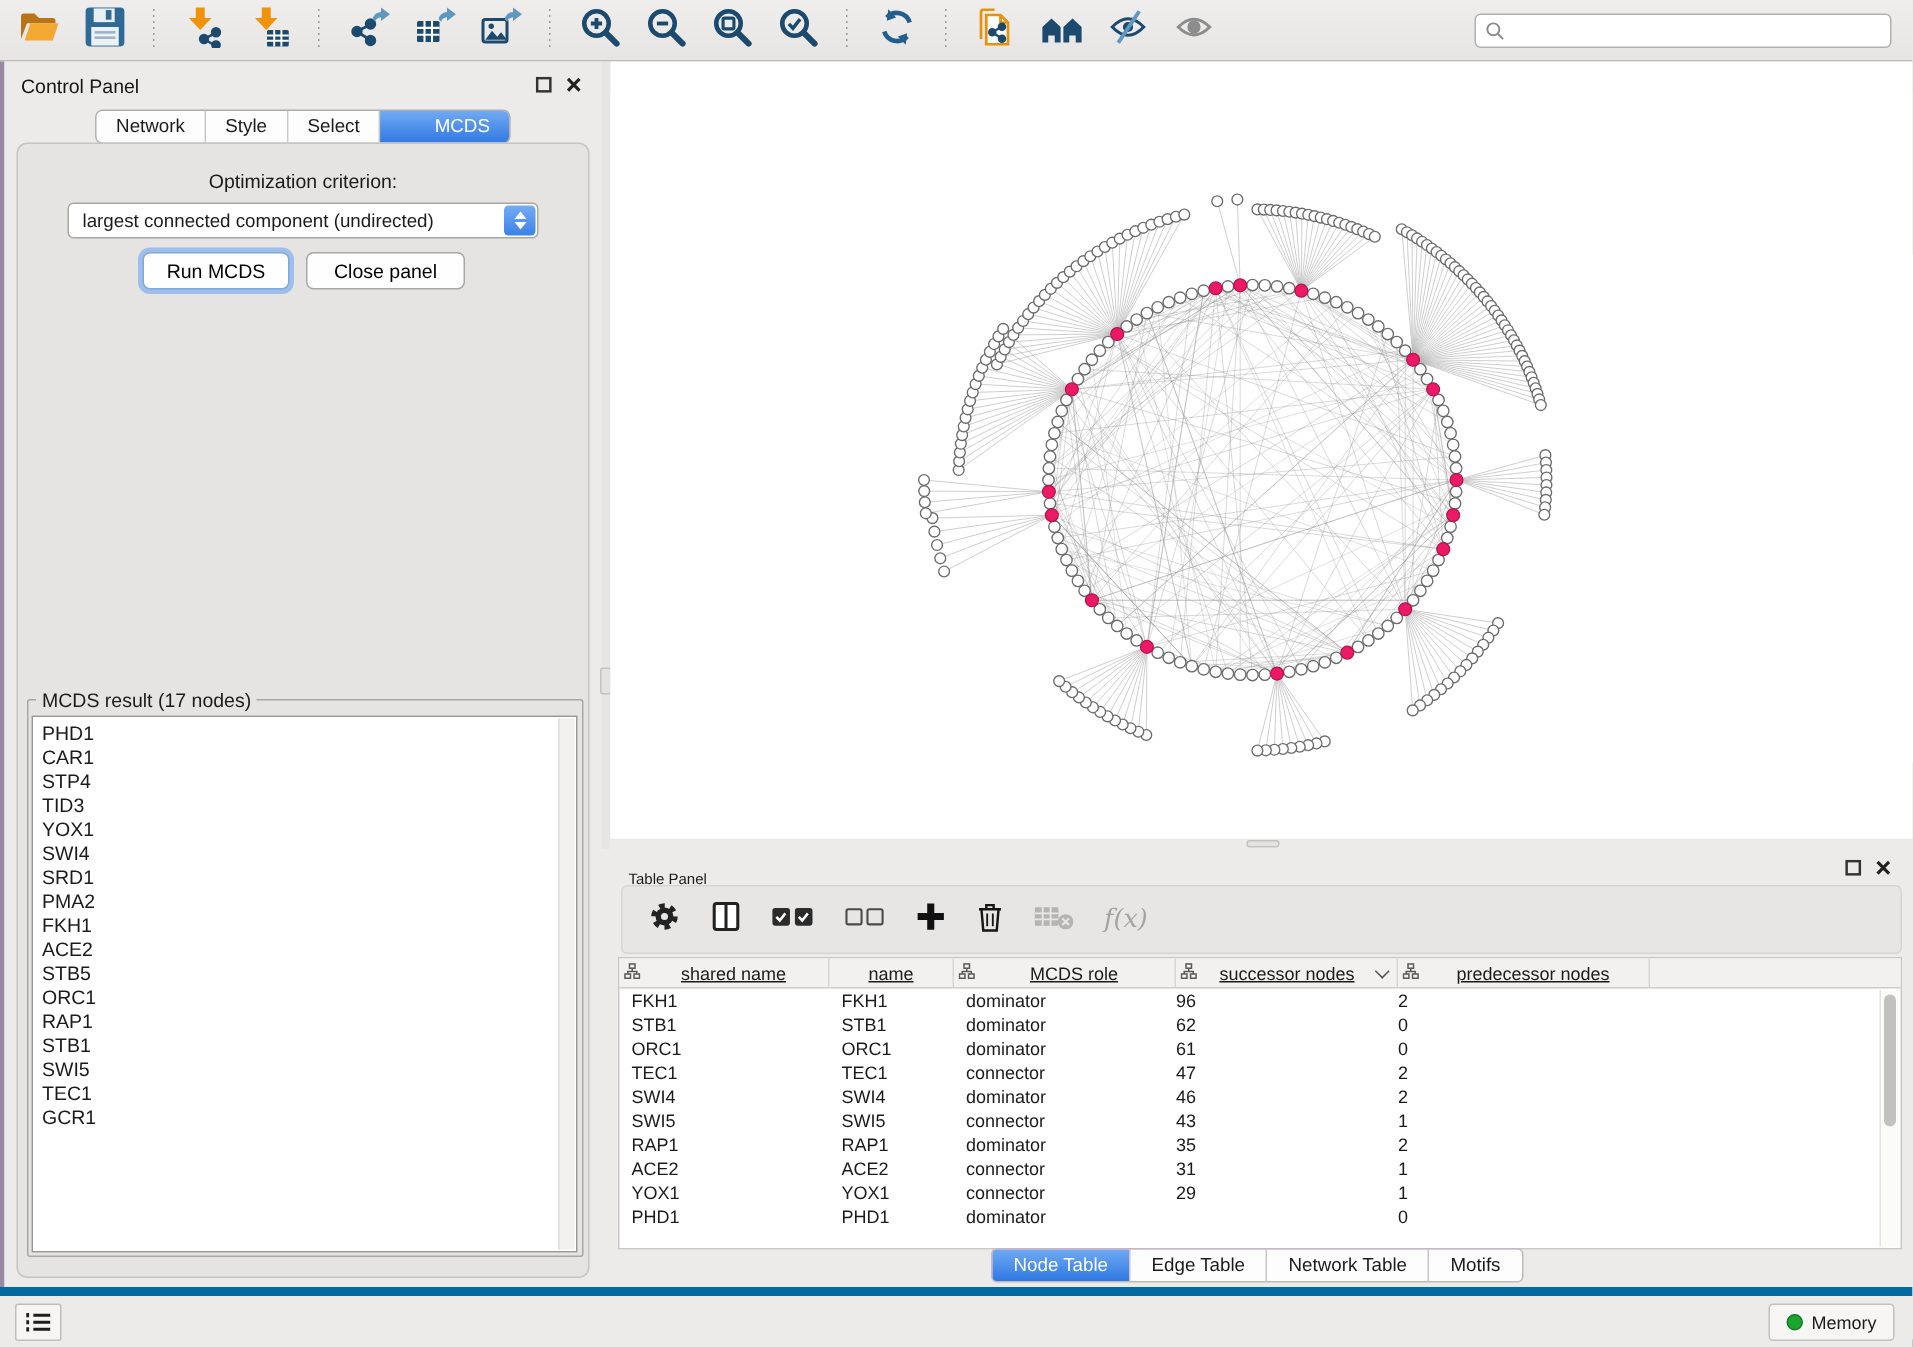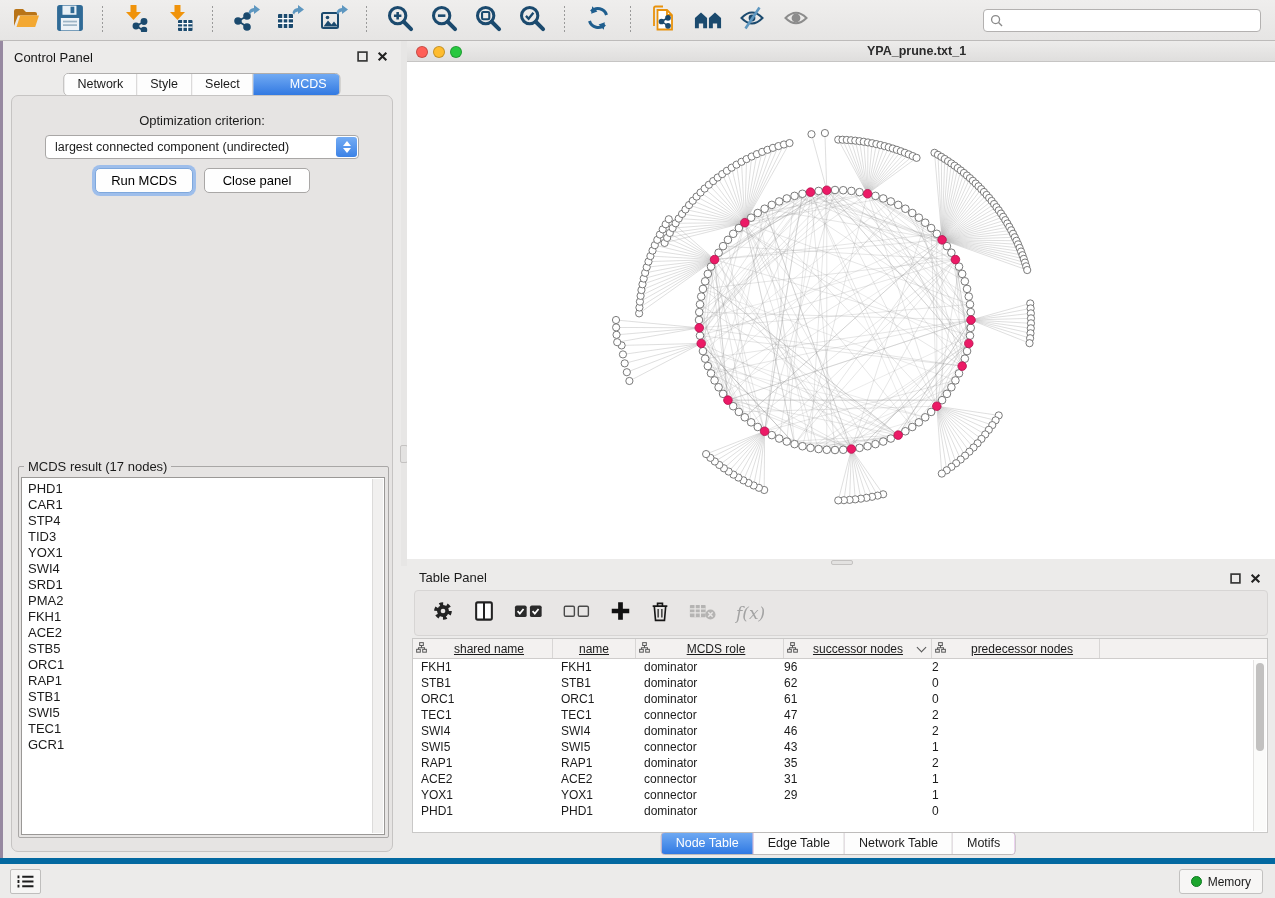--- a/index.html
+++ b/index.html
@@ -69,21 +69,21 @@
   .net-window { position:absolute; left:407px; top:41px; width:868px; height:518px; background:#fff; }
   .net-titlebar { position:absolute; left:0; top:0; width:100%; height:21px;
                   background:linear-gradient(#EDECEB,#DFDEDD); border-bottom:1px solid #C6C5C4; }
   .tlight { position:absolute; top:4.5px; width:12px; height:12px; border-radius:50%; }
   .net-title { position:absolute; top:3px; left:460px; font-size:12.5px; font-weight:700; color:#2b2b2b; }
   .net-canvas { position:absolute; left:0; top:21px; width:868px; height:497px; background:#fff; }
   .net-canvas svg { display:block; }
 
   
   .table-panel { position:absolute; left:401px; top:566px; width:874px; height:292px; background:#ECEBEA; }
-  .tp-title { position:absolute; left:18px; top:4px; font-size:13px;text-align:center; }
+  .tp-title { position:absolute; left:18px; top:15px; font-size:10px;text-align:center; }
   .tp-float { right:34px; } .tp-close { right:14px; }
   .tp-toolbar { position:absolute; left:13px; top:24px; width:854px; height:46px; background:#E8E6E5;
                 border:1px solid #D7D5D4; border-radius:4px; display:flex; align-items:center; gap:19px; padding-left:17px; }
   .tp-tool { height:26px; display:flex; align-items:center; justify-content:center; cursor:default; }
   .tp-tool svg { height:22px; }
   .fx-label { font-family:"DejaVu Serif", serif; font-style:italic; font-size:17px; color:#A3A3A3; }
   .tbl-wrap { position:absolute; left:11px; top:72px; width:856px; height:195px; background:#fff; border:1px solid #C9C8C7; }
   .tbl-head { display:flex; height:20px; background:#F3F1F0; border-bottom:1px solid #CFCDCC; }
   .th { display:flex; align-items:center; border-right:1px solid #D8D6D5; font-size:12px; padding:0 3px; cursor:default; }
   .th .th-label { flex:1; text-align:center;text-decoration:underline; }
@@ -326,26 +326,20 @@
 </div>
 
 <div class="vsplit">
     <div class="grip"></div>
   </div>
 <div class="hsplit">
     <div class="grip"></div>
   </div>
 
 <div class="net-window">
-  <div class="net-titlebar">
-    <span class="tlight" id="tl0" style="left: 9px; background: rgb(255, 95, 87); border: 1px solid rgba(0, 0, 0, 0.22);"></span>
-    <span class="tlight" id="tl1" style="left: 26px; background: rgb(254, 188, 46); border: 1px solid rgba(0, 0, 0, 0.22);"></span>
-    <span class="tlight" id="tl2" style="left: 43px; background: rgb(40, 200, 64); border: 1px solid rgba(0, 0, 0, 0.22);"></span>
-    <span class="net-title">YPA_prune.txt_1</span>
-  </div>
   <div class="net-canvas">
       <svg id="net-svg" width="868" height="497" viewBox="0 0 868 497">
         <g>
           <line x1="337.8153184792518" y1="160.69360273775692" x2="436.2114756494309" y2="128.23717795096871" stroke="#8f8f8f" stroke-width="0.65" opacity="0.34"></line>
           <line x1="337.8153184792518" y1="160.69360273775692" x2="476.2262646377848" y2="136.44788845089607" stroke="#8f8f8f" stroke-width="0.65" opacity="0.34"></line>
           <line x1="337.8153184792518" y1="160.69360273775692" x2="403.4853148573089" y2="130.1294120968713" stroke="#8f8f8f" stroke-width="0.65" opacity="0.34"></line>
           <line x1="337.8153184792518" y1="160.69360273775692" x2="300.83779099478363" y2="304.0986353155297" stroke="#8f8f8f" stroke-width="0.65" opacity="0.34"></line>
           <line x1="337.8153184792518" y1="160.69360273775692" x2="411.607011485276" y2="387.05215363274704" stroke="#8f8f8f" stroke-width="0.65" opacity="0.34"></line>
           <line x1="337.8153184792518" y1="160.69360273775692" x2="505.2568055554372" y2="364.9879025661753" stroke="#8f8f8f" stroke-width="0.65" opacity="0.34"></line>
           <line x1="337.8153184792518" y1="160.69360273775692" x2="460.5469303431079" y2="384.22243626538676" stroke="#8f8f8f" stroke-width="0.65" opacity="0.34"></line>

